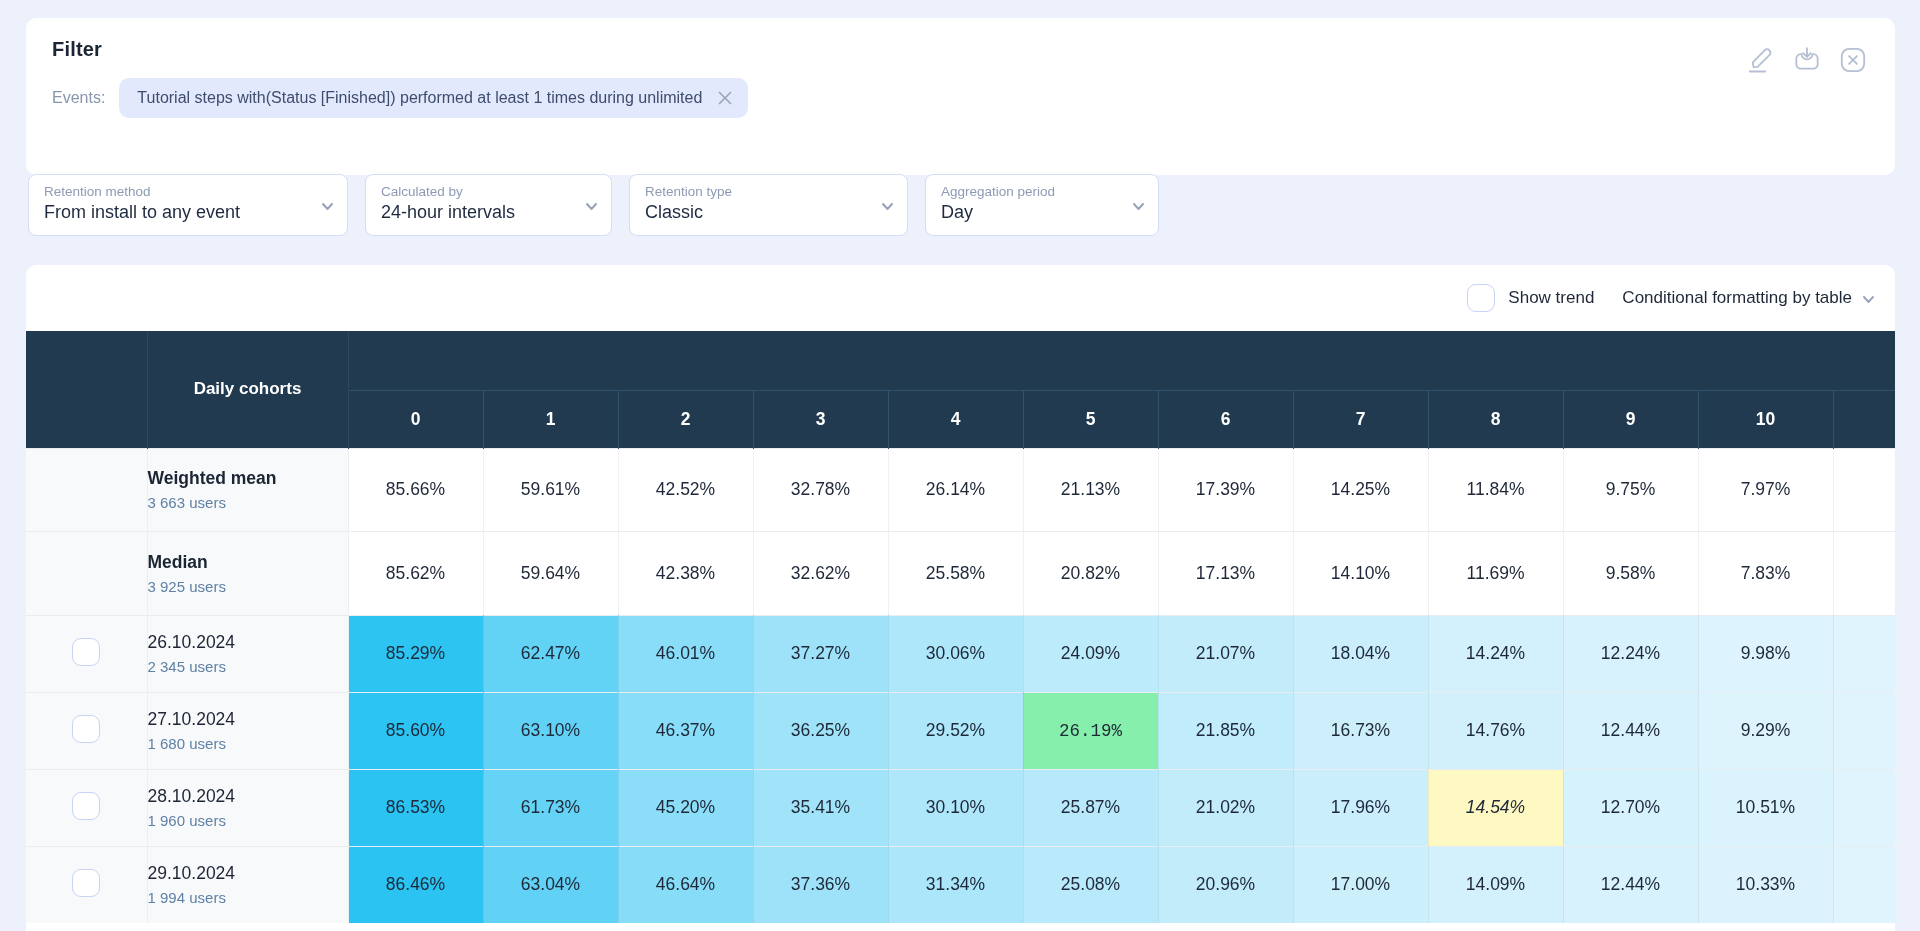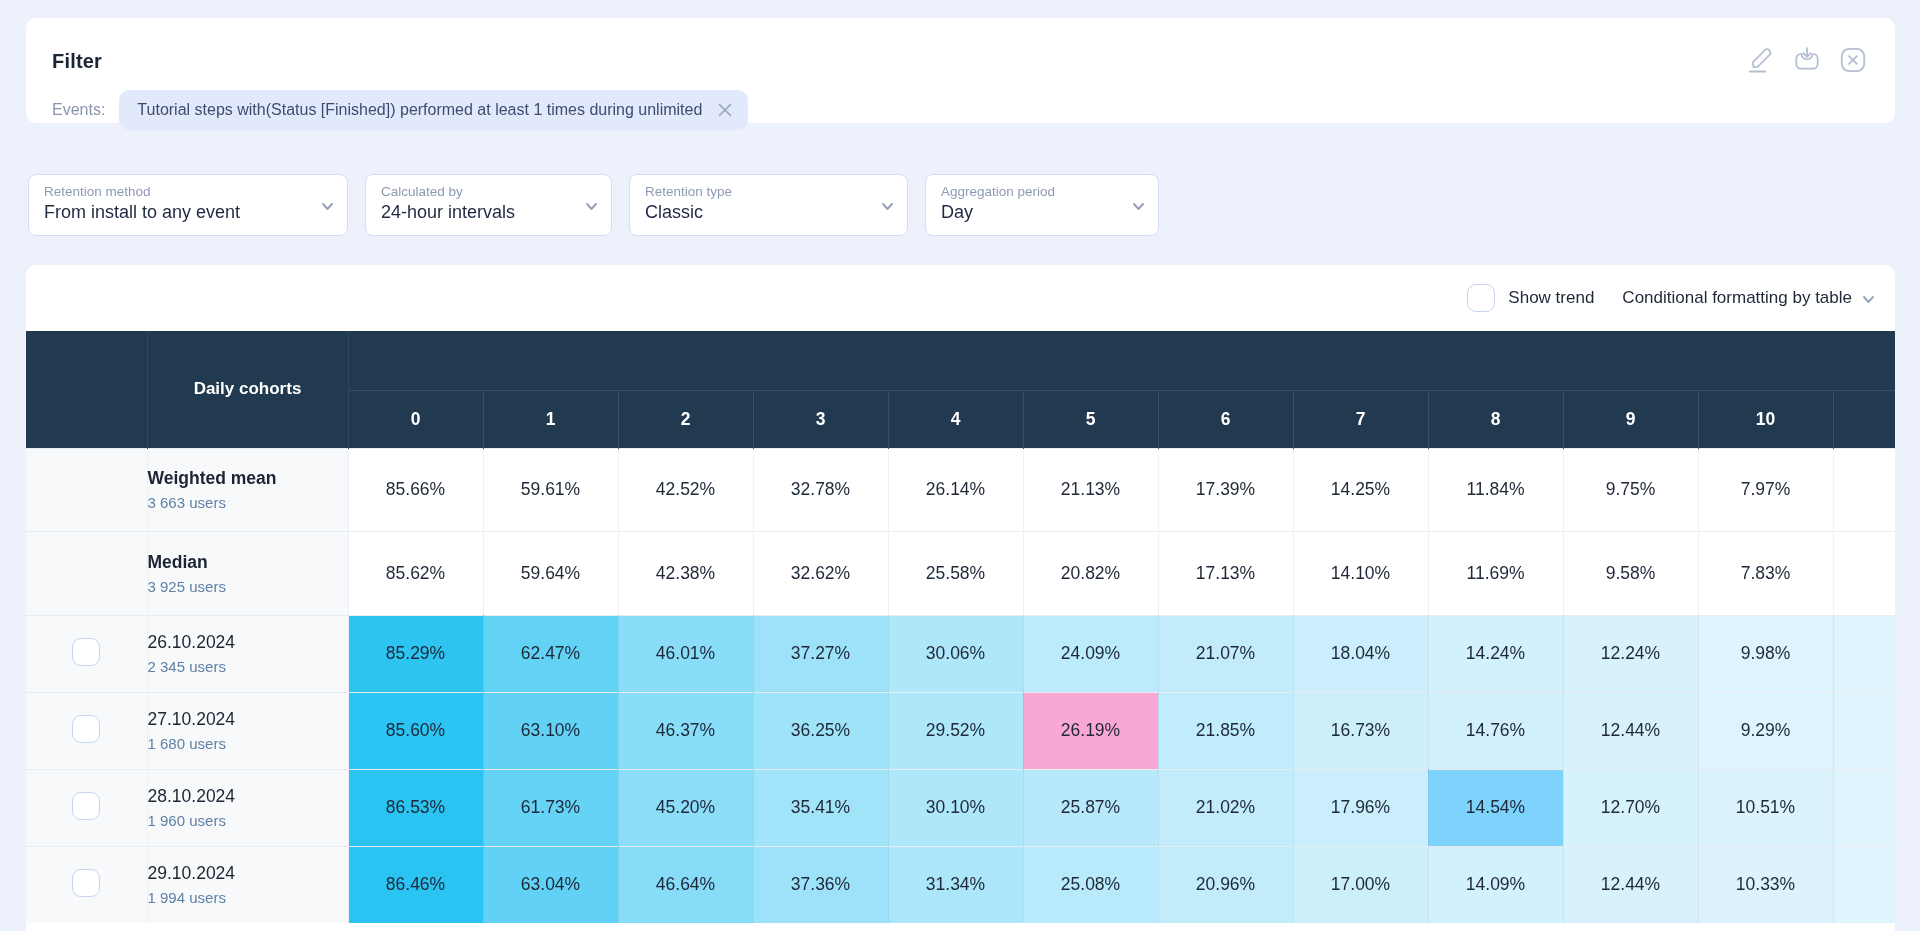--- a/index.html
+++ b/index.html
@@ -6,22 +6,22 @@
   html,body { width:1920px; height:931px; overflow:hidden; }
   body {
     background:#edf1fb;
     font-family:"Liberation Sans", sans-serif;
     color:#1e2838;
   }
   .card { background:#fff; border-radius:10px; }
 
   
   .filter-card {
-    position:absolute; left:26px; top:18px; width:1869px; height:105px;
-    padding:32px 26px 0 26px;
+    position:absolute; left:26px; top:18px; width:1869px; height:157px;
+    padding:20px 26px 0 26px;
   }
   .filter-title { font-size:20px; font-weight:600; color:#1c2534; letter-spacing:.2px; }
   .filter-actions { position:absolute; right:26px; top:26px; display:flex; gap:14px; }
   .icon-btn { width:32px; height:32px; background:none; border:none; cursor:pointer; padding:0; }
   .icon-btn svg { width:32px; height:32px; stroke:#b5bfd3; fill:none; stroke-width:1.7; stroke-linecap:round; stroke-linejoin:round; }
   .events-row { display:flex; align-items:center; margin-top:17px; }
   .events-label { font-size:16px; color:#8795ad; margin-right:14px; }
   .event-chip {
     display:inline-flex; align-items:center; height:40px; padding:0 16px 0 18px;
     background:#e3e9fc; border-radius:10px; font-size:16px; color:#3e4d6e; cursor:default;
@@ -275,21 +275,21 @@
             <td class="cb-cell"><span class="checkbox"></span></td>
             <td class="label-cell">
               <div class="cohort-name">27.10.2024</div>
               <div class="cohort-users">1 680 users</div>
             </td>
             <td class="val" style="background: rgb(44, 196, 242);">85.60%</td>
             <td class="val" style="background: rgb(97, 210, 245);">63.10%</td>
             <td class="val" style="background: rgb(136, 221, 248);">46.37%</td>
             <td class="val" style="background: rgb(159, 227, 249);">36.25%</td>
             <td class="val" style="background: rgb(175, 231, 250);">29.52%</td>
-            <td class="val" style="background: #f9a8d4;">26.19%</td>
+            <td class="val" style="background: #86efac; font-family: Liberation Mono, monospace;">26.19%</td>
             <td class="val" style="background: rgb(193, 236, 251);">21.85%</td>
             <td class="val" style="background: rgb(205, 239, 252);">16.73%</td>
             <td class="val" style="background: rgb(210, 240, 252);">14.76%</td>
             <td class="val" style="background: rgb(215, 242, 253);">12.44%</td>
             <td class="val" style="background: rgb(222, 244, 253);">9.29%</td>
             <td class="val partial" style="background: rgb(223, 244, 253);"></td>
           </tr>
           <tr class="r-date">
             <td class="cb-cell"><span class="checkbox"></span></td>
             <td class="label-cell">
@@ -297,21 +297,21 @@
               <div class="cohort-users">1 960 users</div>
             </td>
             <td class="val" style="background: rgb(42, 195, 242);">86.53%</td>
             <td class="val" style="background: rgb(100, 211, 246);">61.73%</td>
             <td class="val" style="background: rgb(139, 221, 248);">45.20%</td>
             <td class="val" style="background: rgb(161, 227, 249);">35.41%</td>
             <td class="val" style="background: rgb(174, 231, 250);">30.10%</td>
             <td class="val" style="background: rgb(184, 233, 251);">25.87%</td>
             <td class="val" style="background: rgb(195, 236, 251);">21.02%</td>
             <td class="val" style="background: rgb(202, 238, 252);">17.96%</td>
-            <td class="val" style="background: #7dd3fc;">14.54%</td>
+            <td class="val" style="background: #fef9c3; font-style: italic;">14.54%</td>
             <td class="val" style="background: rgb(214, 242, 252);">12.70%</td>
             <td class="val" style="background: rgb(219, 243, 253);">10.51%</td>
             <td class="val partial" style="background: rgb(223, 244, 253);"></td>
           </tr>
           <tr class="r-date">
             <td class="cb-cell"><span class="checkbox"></span></td>
             <td class="label-cell">
               <div class="cohort-name">29.10.2024</div>
               <div class="cohort-users">1 994 users</div>
             </td>

